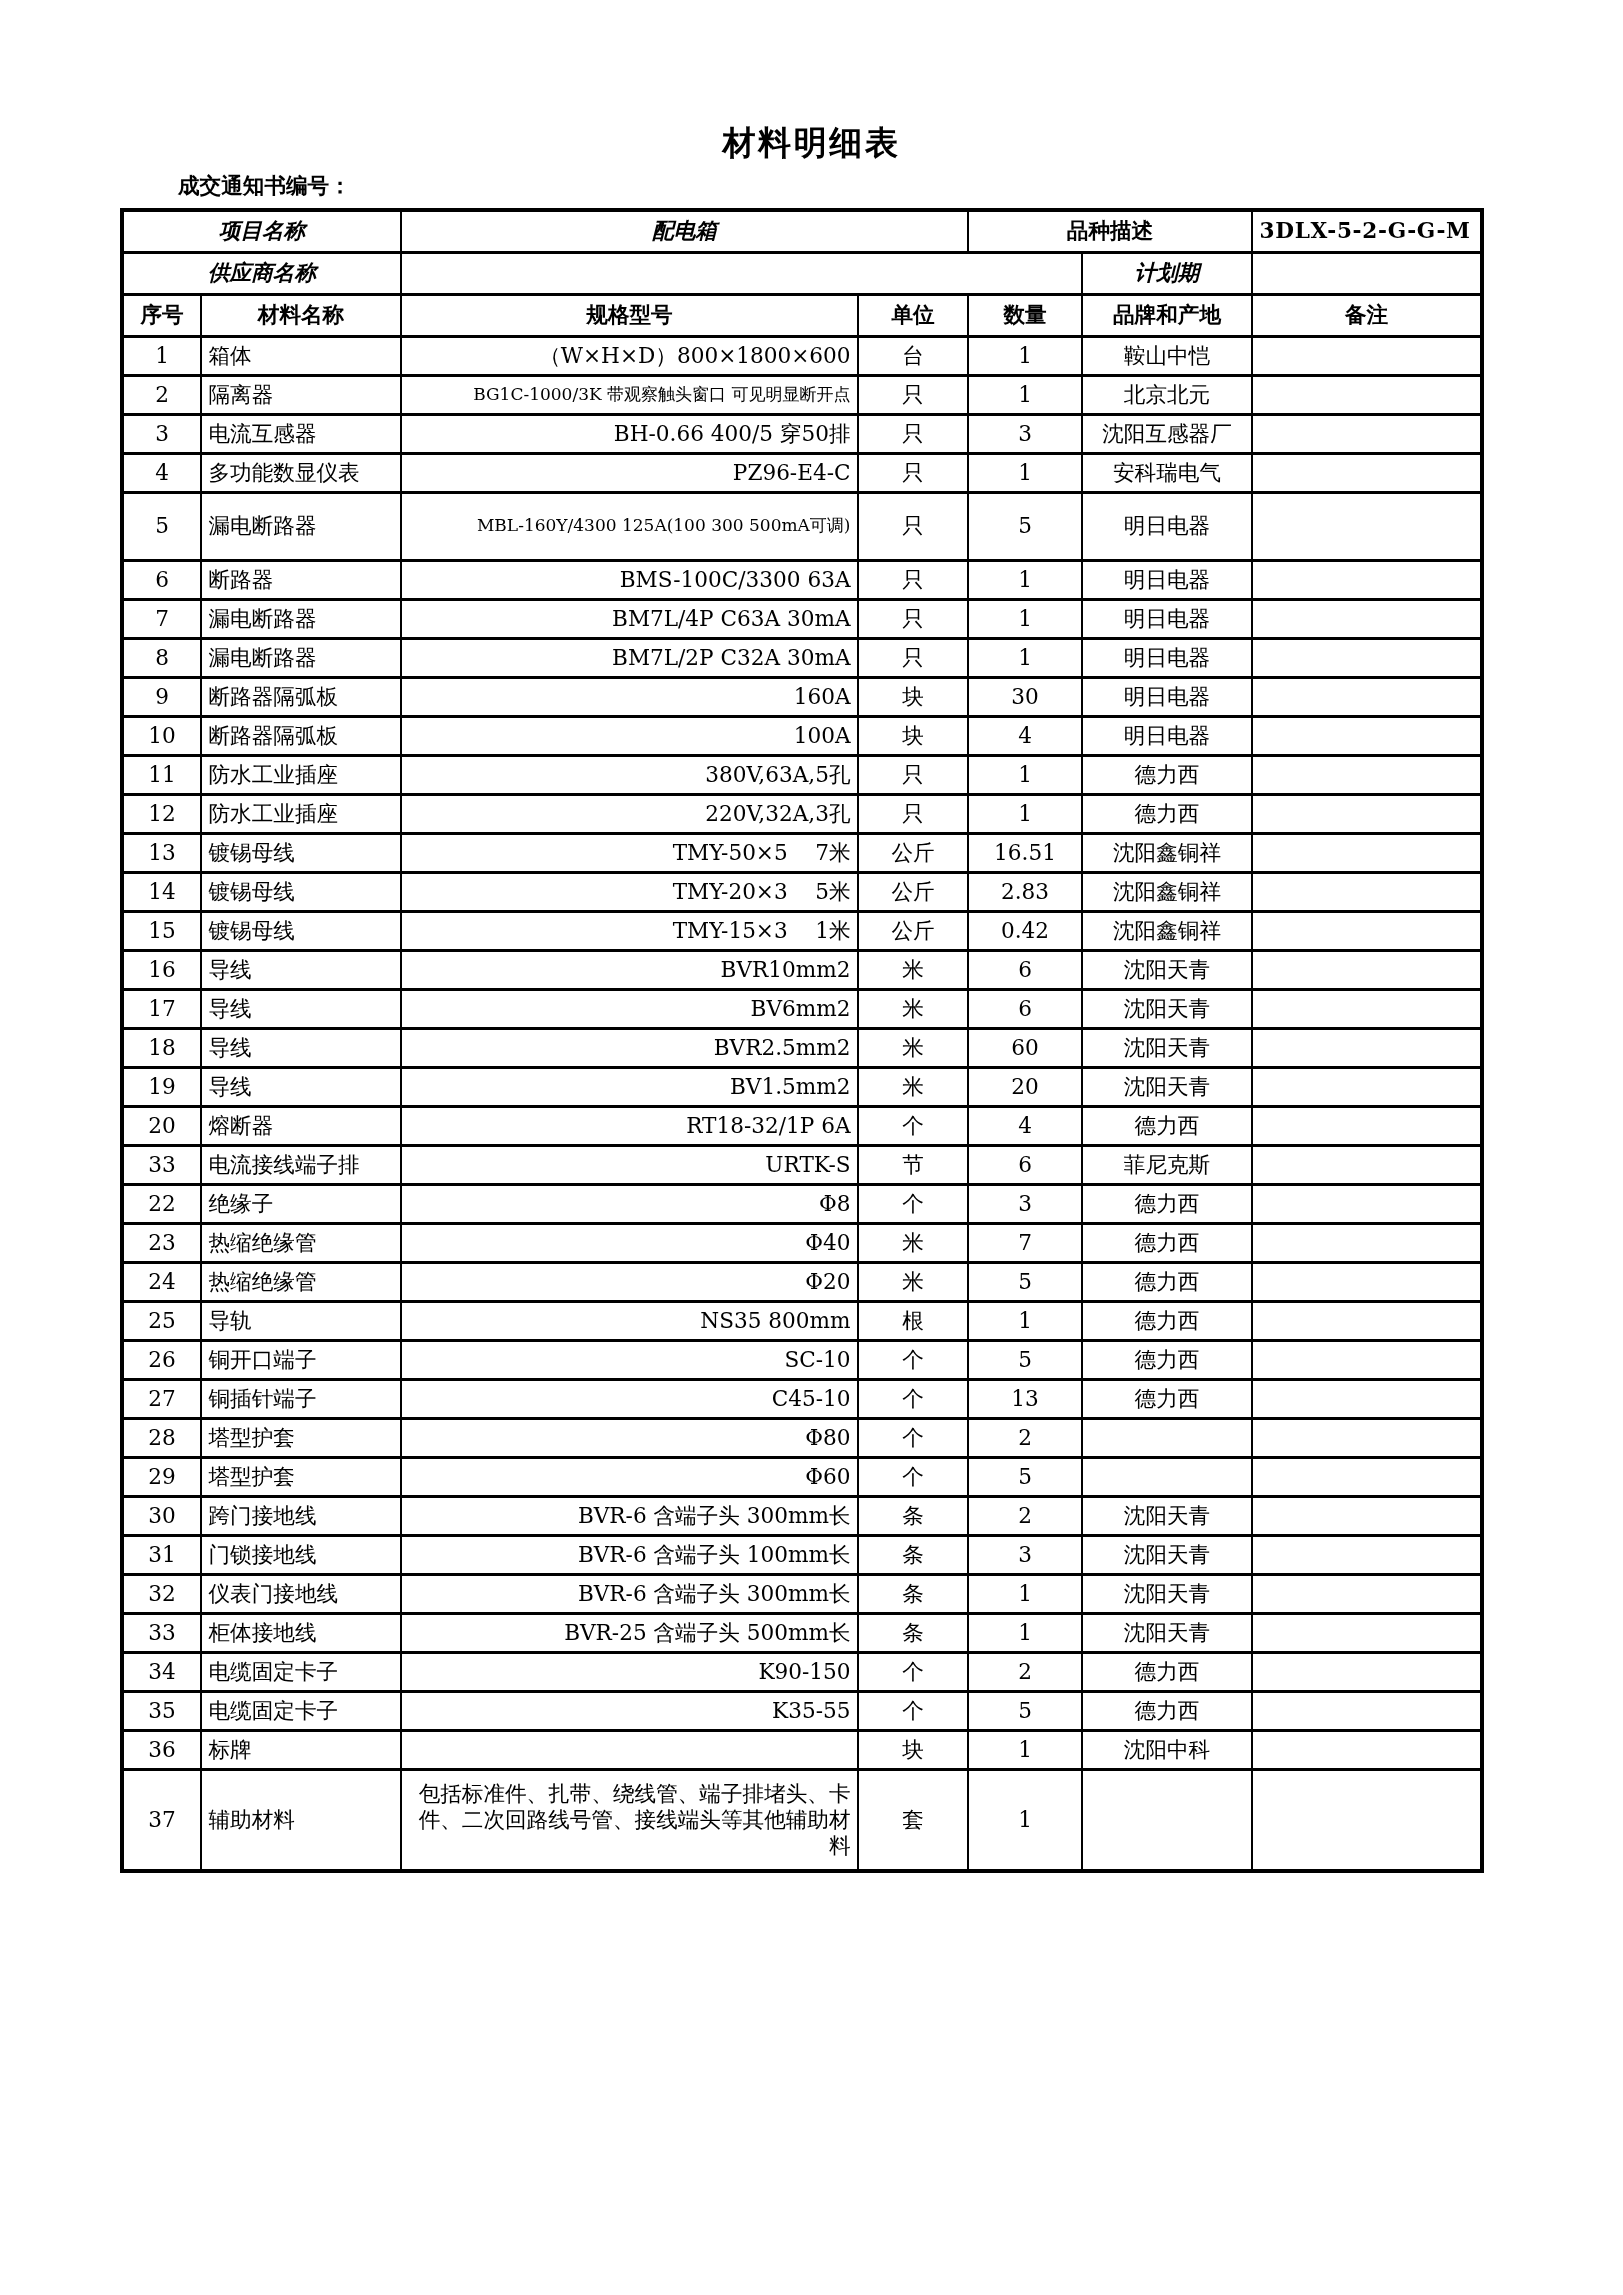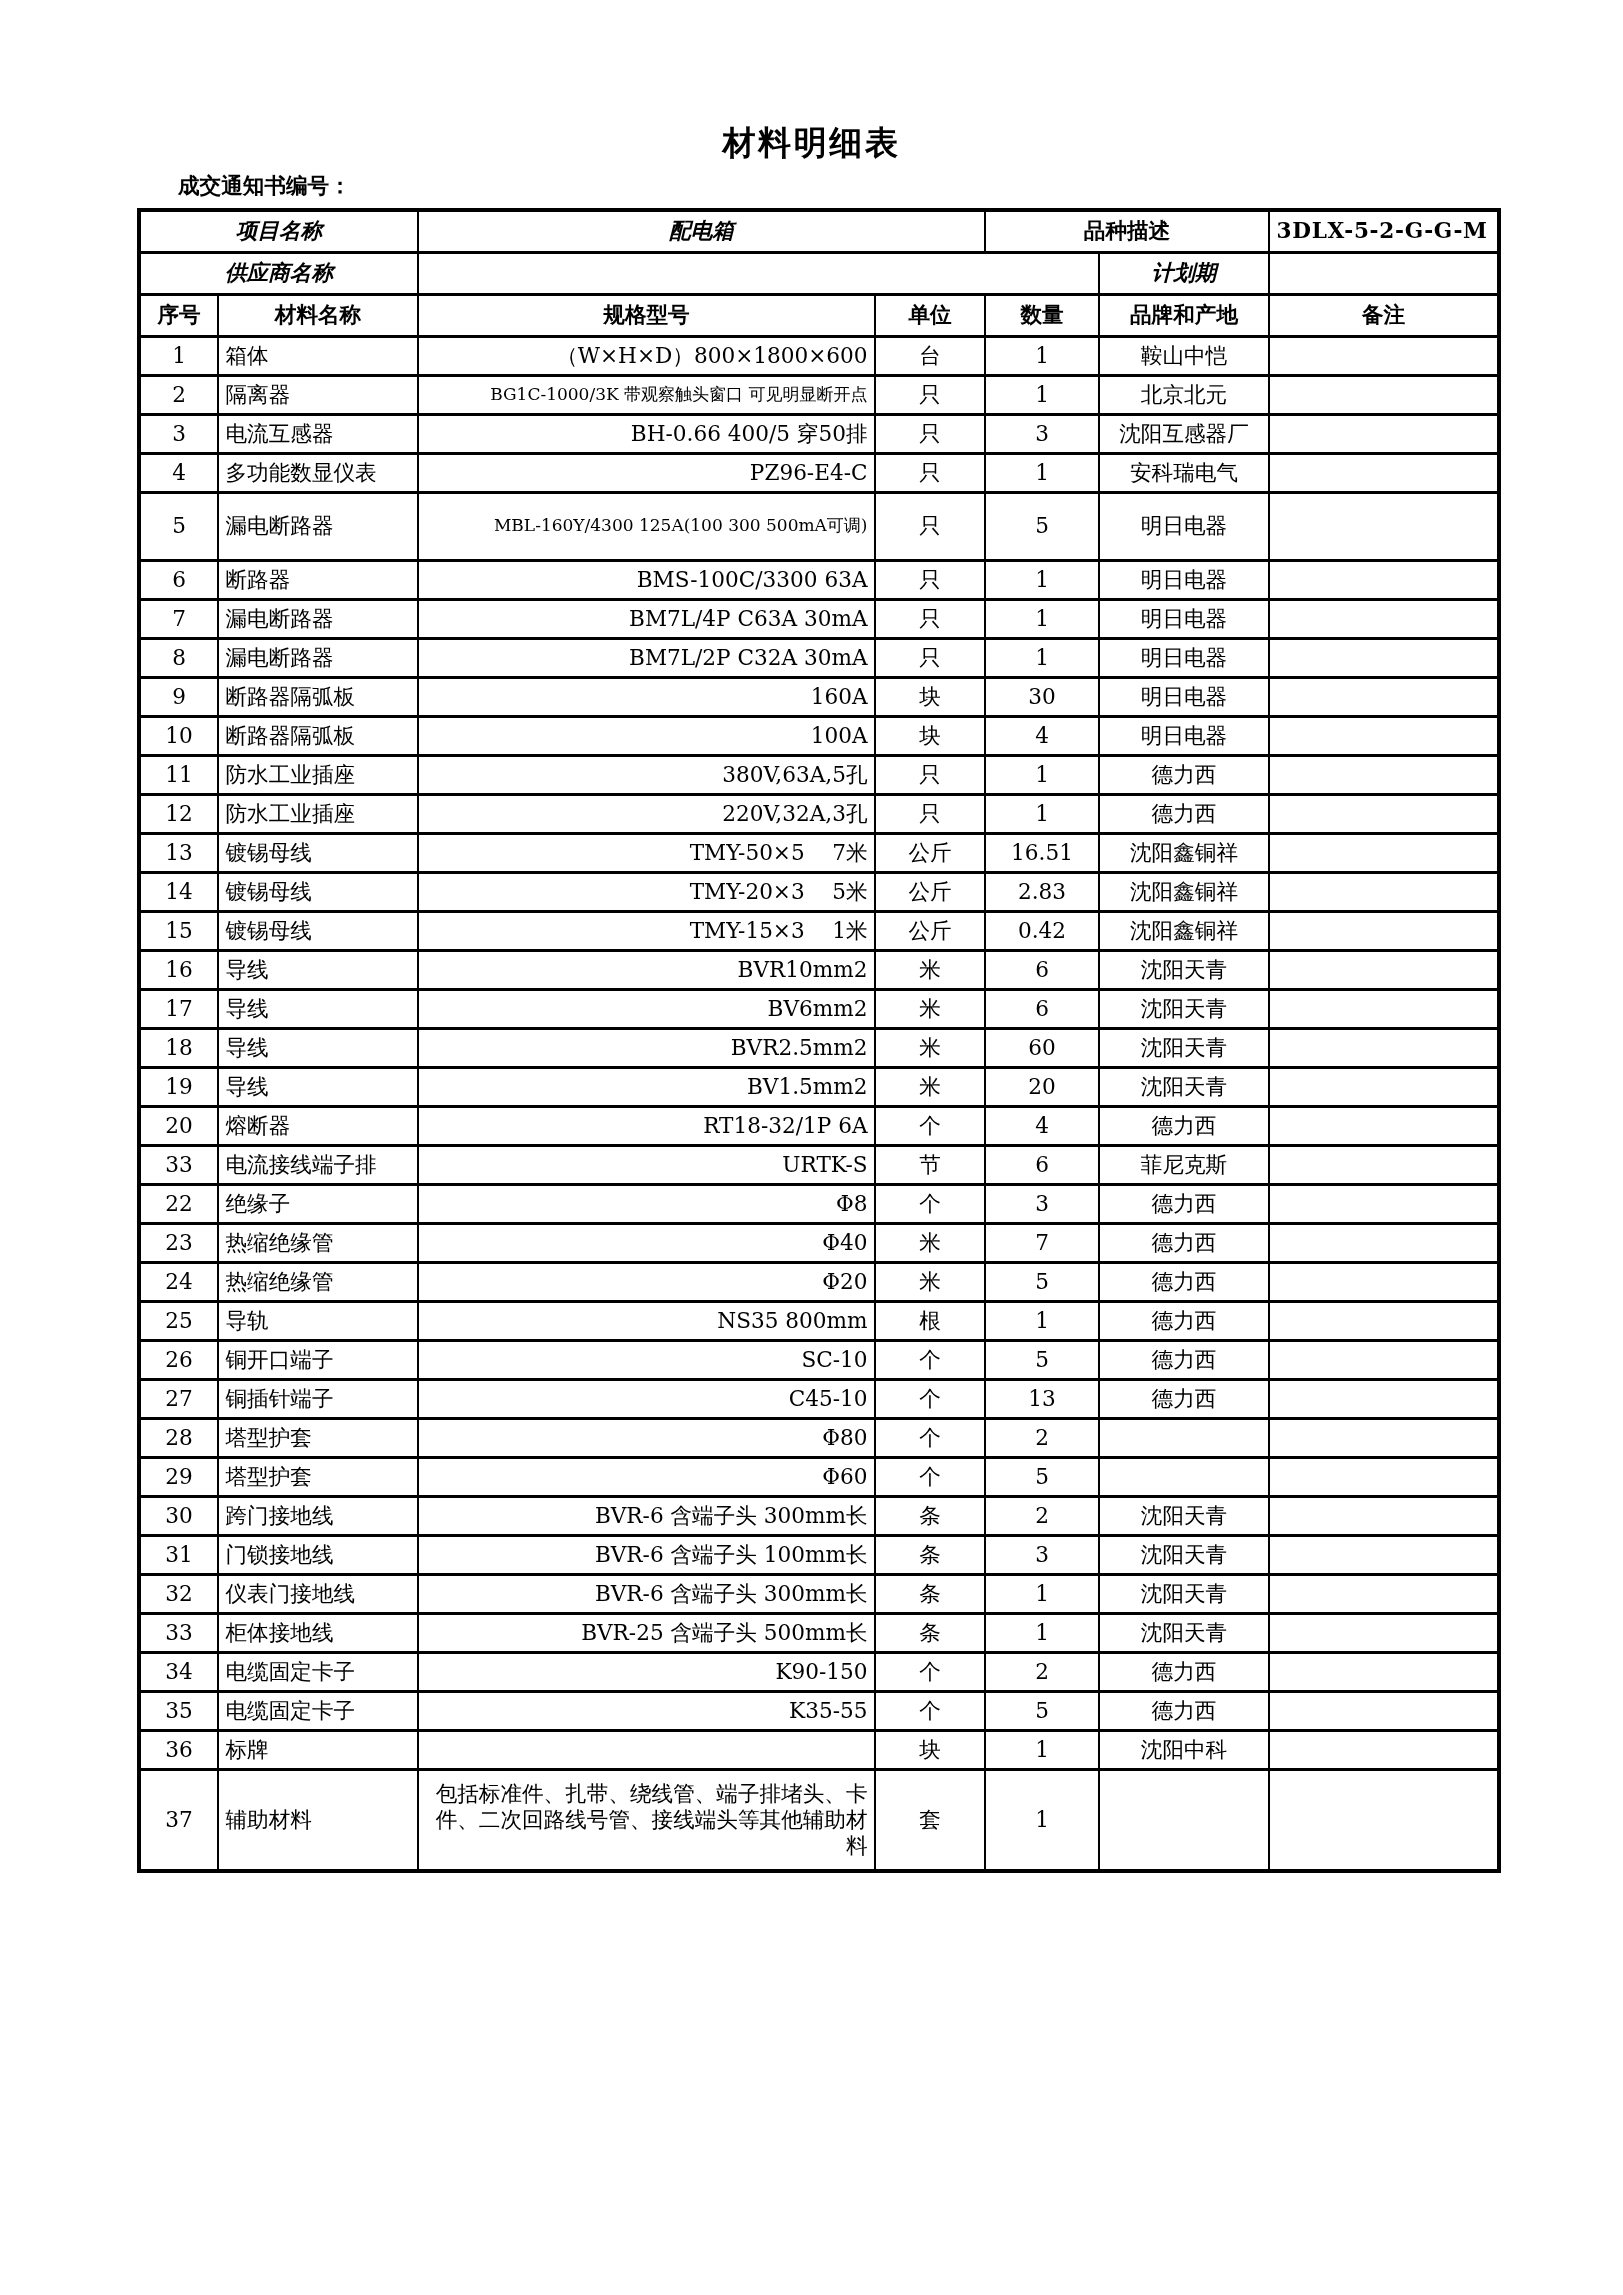--- a/index.html
+++ b/index.html
@@ -21,21 +21,21 @@
   }
   .notice-label {
     position: absolute;
     top: 171px; left: 139px;
     font-size: 21.6px;
     font-weight: bold;
     margin-left: 39px;
   }
   table.material-table {
     position: absolute;
-    left: 137px; top: 208px;
+    left: 120px; top: 208px;
     width: 1360px;
     border-collapse: collapse;
     table-layout: fixed;
     border: 4.6px solid #000;
   }
   table.material-table td, table.material-table th {
     border-left: 2px solid #000;
     border-right: 2px solid #000;
     border-top: 3.9px solid #000;
     border-bottom: 3.9px solid #000;

